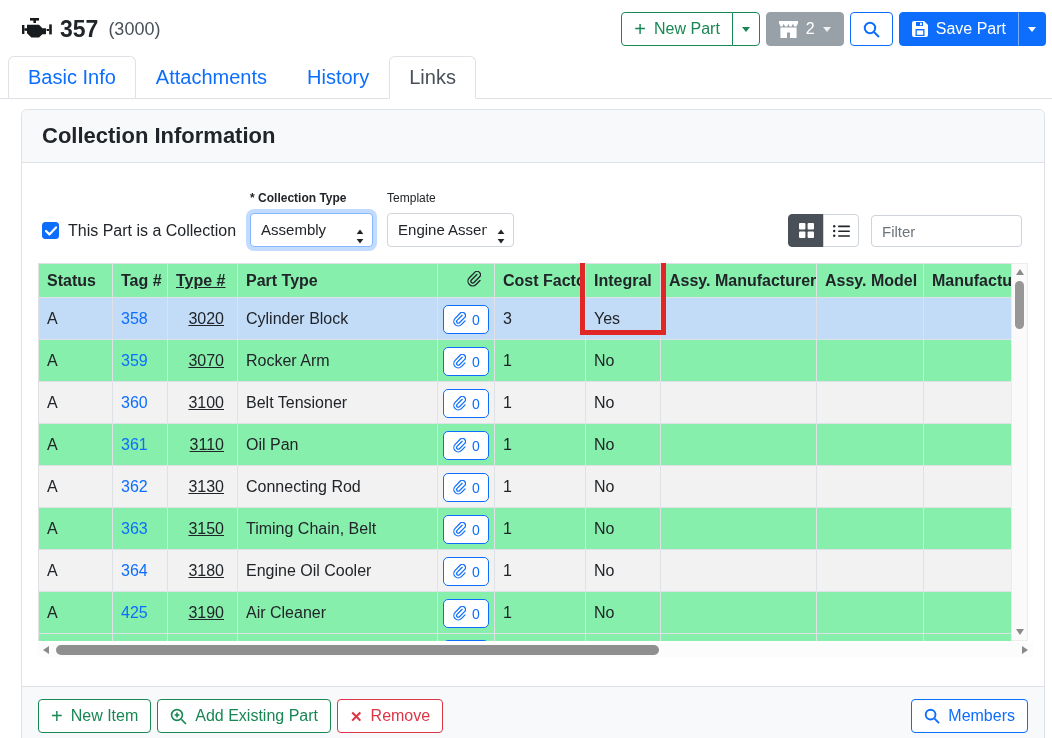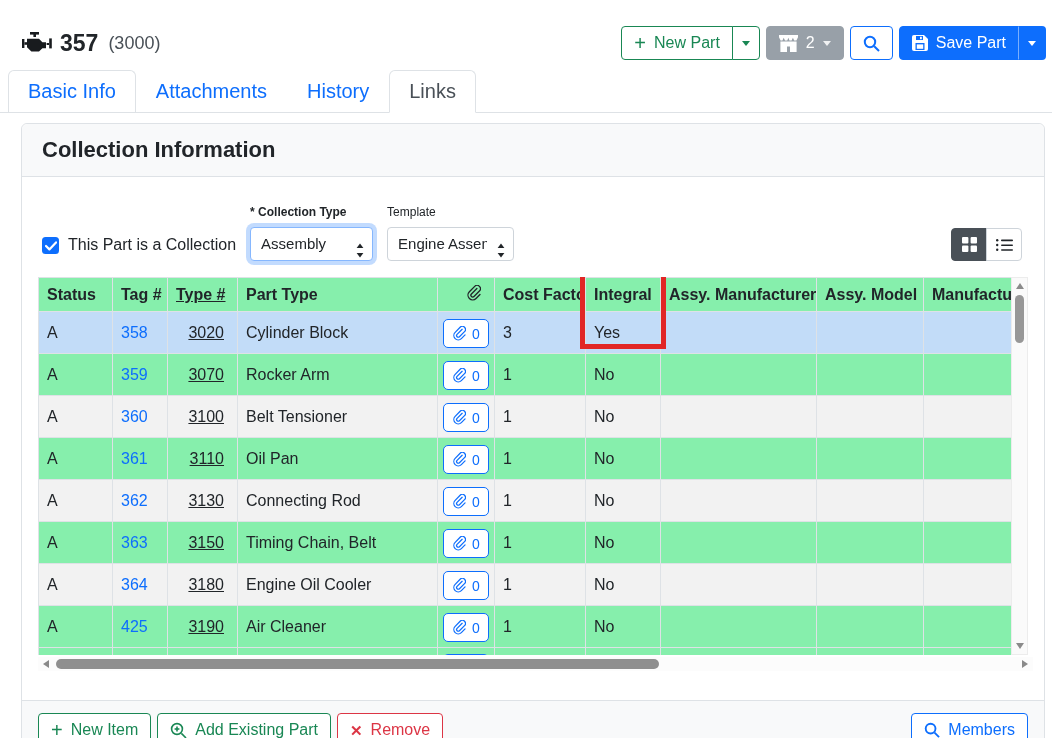--- a/index.html
+++ b/index.html
@@ -1,20 +1,20 @@
 <!DOCTYPE html>
 <html><head>
 <meta charset="utf-8">
 <style>
   * { margin:0; padding:0; box-sizing:border-box; }
   html,body { background:#fff; font-family:"Liberation Sans","DejaVu Sans",sans-serif; color:#212529; width:1052px; }
   body { height:738px; overflow:hidden; }
 
   
-  .top-header { display:flex; align-items:center; justify-content:space-between; padding:26px 6px 2px 22px; }
+  .top-header { display:flex; align-items:center; justify-content:space-between; padding:12px 6px 2px 22px; }
   .title-wrap { display:flex; align-items:center; gap:8px; }
   .engine-icon svg { display:block; }
   .part-number { font-size:23px; font-weight:700; }
   .part-code { font-size:18px; color:#495057; margin-left:2px; }
 
   .hdr-actions { display:flex; align-items:stretch; gap:6px; }
   .btn { display:inline-flex; align-items:center; gap:8px; border-radius:4px; font-size:16px; cursor:pointer; background:#fff; border:1px solid transparent; padding:5px 12px; line-height:1.4; }
   .btn svg { display:block; }
   .split { display:inline-flex; }
   .split .main { border-top-right-radius:0; border-bottom-right-radius:0; }
@@ -37,21 +37,21 @@
   
   .card { margin:10px 7px 0 21px; border:1px solid #dee2e6; border-radius:6px; background:#fff; height:637px; display:flex; flex-direction:column; }
   .card-header { background:#f8f9fa; border-bottom:1px solid #dee2e6; border-radius:6px 6px 0 0; padding:13px 20px; }
   .card-title { font-size:22px; font-weight:600; color:#212529; }
   .card-body { padding:14px 16px 0 16px; flex:1; }
   .card-footer { background:#f8f9fa; border-top:1px solid #dee2e6; border-radius:0 0 6px 6px; padding:12px 16px; display:flex; align-items:center; gap:6px; }
   .footer-spacer { flex:1; }
 
   
   .controls-row { display:flex; align-items:flex-end; margin-top:14px; }
-  .checkbox-group { display:flex; align-items:flex-end; gap:9px; padding-bottom:7px; margin-left:4px; }
+  .checkbox-group { display:flex; align-items:flex-start; gap:9px; padding-bottom:7px; margin-left:4px; }
   .checkbox { width:17px; height:17px; background:#0d6efd; border-radius:3.5px; display:inline-flex; align-items:center; justify-content:center; cursor:pointer; }
   .checkbox-label { font-size:16px; }
   .field-group { margin-left:14px; }
   .field-label { font-size:12px; margin-bottom:8px; }
   .field-label.required { font-weight:700; }
   .selectbox { position:relative; height:34px; border:1px solid #ced4da; border-radius:4px; background:#fff; font-size:15px; line-height:32px; padding:0 26px 0 10px; cursor:pointer; overflow:hidden; white-space:nowrap; }
   .selectbox .updown { position:absolute; right:7px; top:9px; }
   .selectbox.focused { border-color:#86b7fe; box-shadow:0 0 0 4px rgba(13,110,253,.25); }
   .select-type { width:123px; }
   .select-template { width:127px; }
@@ -231,20 +231,21 @@
             <svg width="17" height="14" viewBox="0 0 17 14" fill="#212529">
               <rect x="0" y="1" width="2.4" height="2.4" rx="1.2"></rect>
                 <rect x="5" y="1.6" width="12" height="1.6" rx=".8"></rect>
               <rect x="0" y="5.8" width="2.4" height="2.4" rx="1.2"></rect>
                 <rect x="5" y="6.4" width="12" height="1.6" rx=".8"></rect>
               <rect x="0" y="10.6" width="2.4" height="2.4" rx="1.2"></rect>
                 <rect x="5" y="11.2" width="12" height="1.6" rx=".8"></rect>
             </svg>
           </span>
         </span>
+        <input class="filter-input" placeholder="Filter" style="">
       </div>
     </div>
 
     <div class="table-area">
       <div class="grid-wrap">
         <table class="grid">
           <thead>
             <tr>
               <th class="col-status">Status</th>
               <th class="col-tag">Tag #</th>

